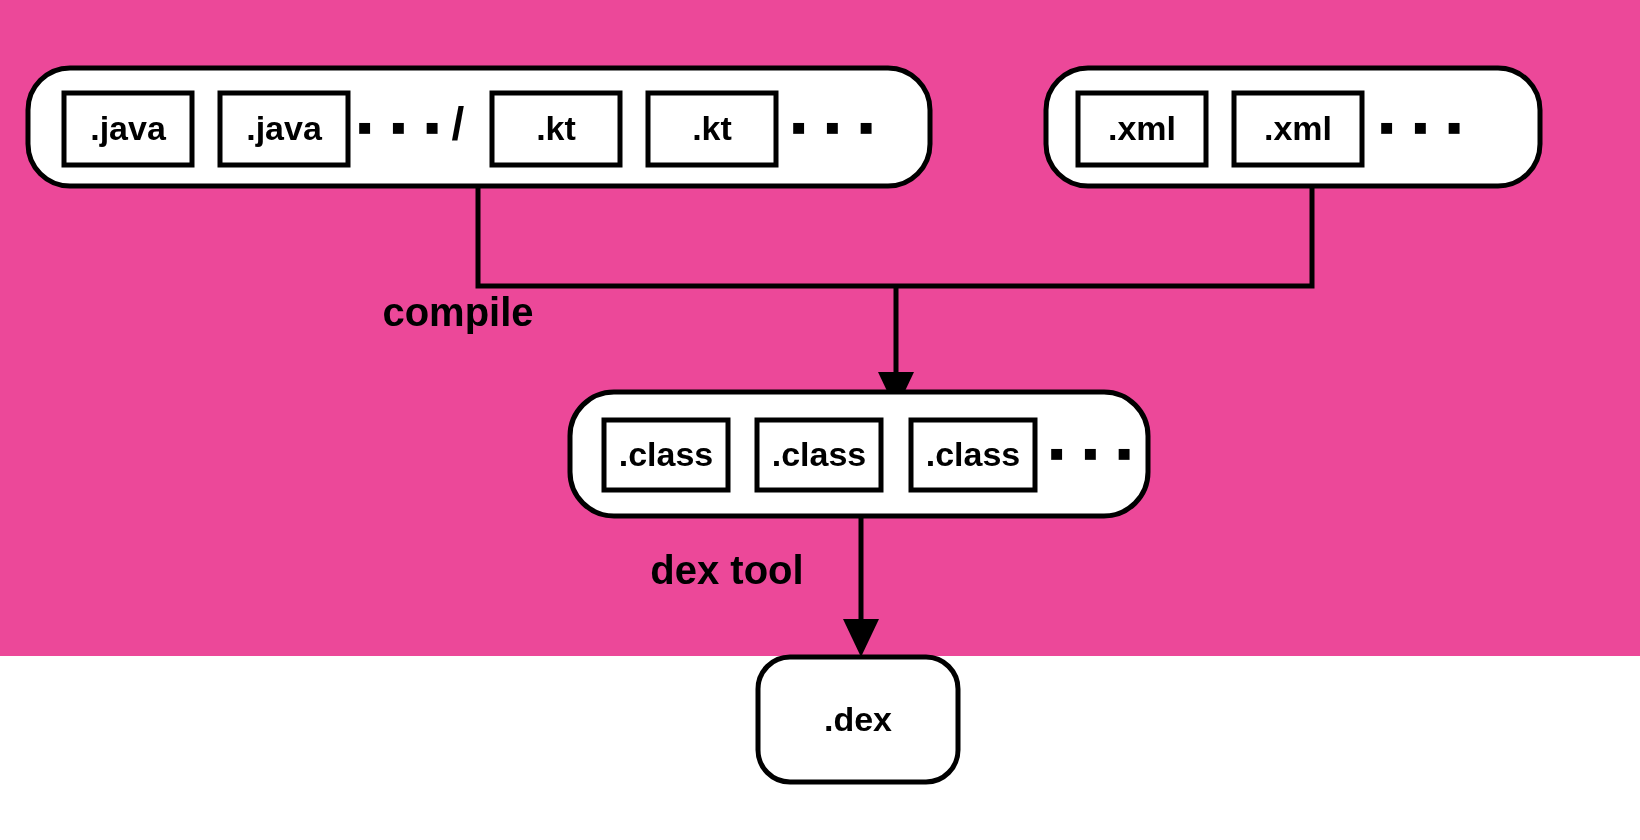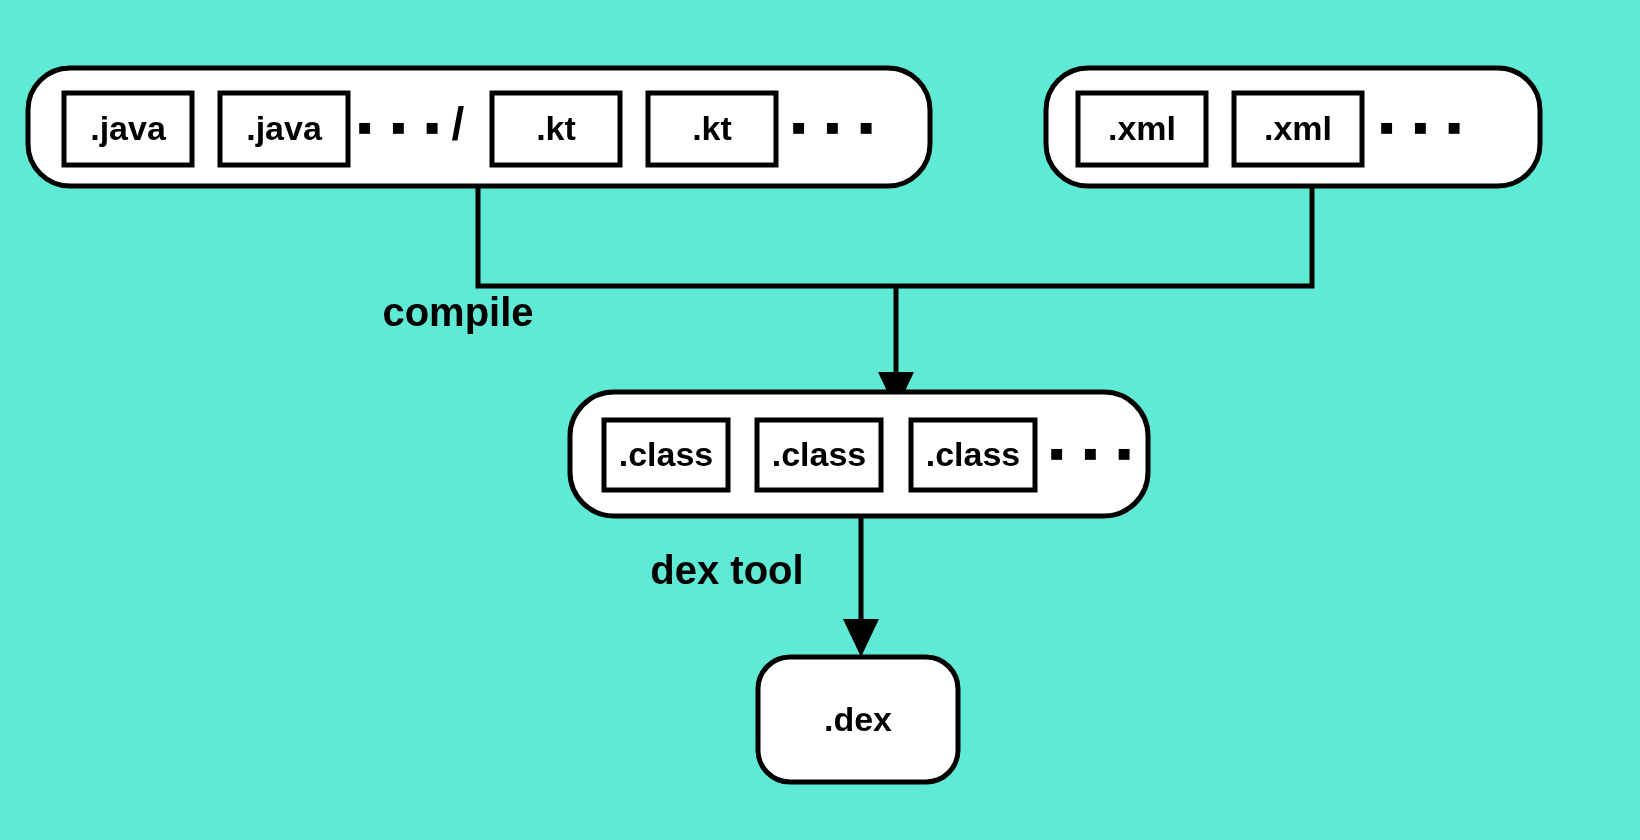--- a/index.html
+++ b/index.html
@@ -9,22 +9,22 @@
   }
   body {
     width: 1640px;
     height: 840px;
     font-family: "Liberation Sans", sans-serif;
     overflow: hidden;
   }
   #diagram-root {
     position: relative;
     width: 1640px;
-    height: 840px;
-    background: #5eead4;
+    height: 656px;
+    background: #ec4899;
   }
   svg#flow {
     display: block;
     width: 1640px;
     height: 840px;
   }
   .group-box {
     fill: #ffffff;
     stroke: #000000;
     stroke-width: 5;

